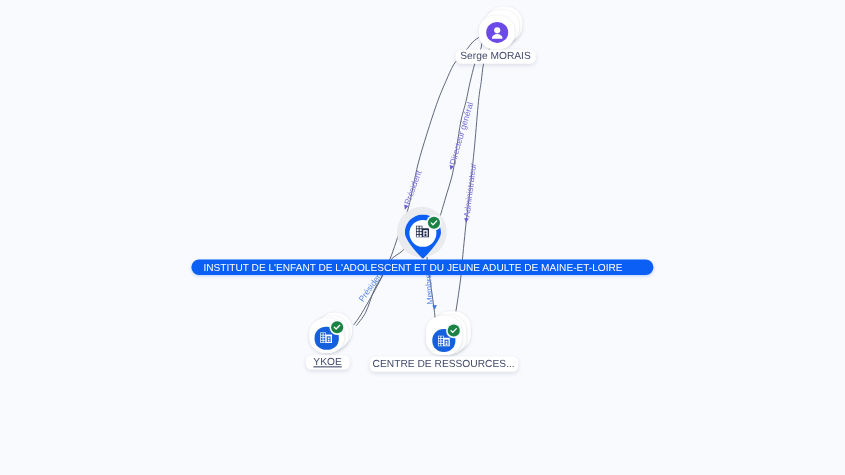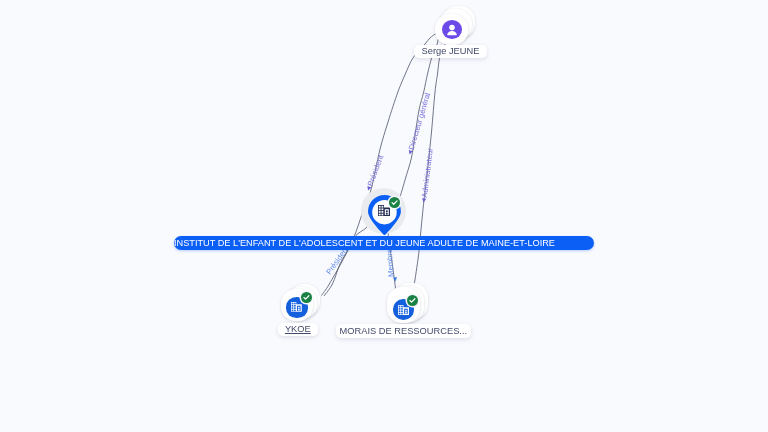--- a/index.html
+++ b/index.html
@@ -11,21 +11,21 @@
 .elbl{font-size:7.7px;font-family:"Liberation Sans",sans-serif;font-weight:400;}
 .elbl.v{fill:#7a6fd8;}
 .elbl.b{fill:#5d8ae8;}
 .arrow.v{fill:#6a5fd0;}
 .arrow.b{fill:#3f7ae0;}
 .node{position:absolute;}
 .card{position:absolute;background:#fff;border-radius:14.5px;box-shadow:0 1.2px 3.2px rgba(45,55,85,.14),0 0 0 .5px rgba(45,55,85,.035);}
 .badge{position:absolute;border-radius:50%;background:#1b8245;box-shadow:0 0 0 1.5px #f4f7fb;}
 .badge svg{position:absolute;left:0;top:0;}
 .pill{position:absolute;background:#fff;border-radius:5px;box-shadow:0 1.5px 4px rgba(45,55,85,.14);color:#434a6b;font-size:9.3px;display:flex;align-items:center;justify-content:center;white-space:nowrap;}
-.mainbar{position:absolute;background:#0b5ff5;border-radius:7px;color:#fff;font-size:9.2px;display:flex;align-items:center;justify-content:flex-start;padding-left:0;box-sizing:border-box;white-space:nowrap;box-shadow:0 1px 3px rgba(11,95,245,.28);}
+.mainbar{position:absolute;background:#0b5ff5;border-radius:7px;color:#fff;font-size:9.2px;display:flex;align-items:center;justify-content:flex-start;padding-left:11px;box-sizing:border-box;white-space:nowrap;box-shadow:0 1px 3px rgba(11,95,245,.28);}
 </style>
 </head>
 <body>
 
 <div id="stage">
   <svg class="layer" viewBox="0 0 768 432">
     <g>
       <path class="edge-path" d="M 436.0 33.5 C 435.0 34.2 431.8 36.2 430.0 38.0 C 428.2 39.8 426.8 41.8 425.0 44.0 C 423.2 46.2 421.1 48.5 419.0 51.0 C 416.9 53.5 414.6 55.2 412.3 59.0 C 410.0 62.8 407.7 68.5 405.3 74.0 C 402.9 79.5 400.8 84.0 397.9 92.0 C 395.0 100.0 391.0 112.3 388.0 122.0 C 385.0 131.7 382.6 139.0 379.8 150.0 C 377.1 161.0 373.9 178.8 371.5 188.0 C 369.1 197.2 367.9 197.1 365.1 205.0 C 362.3 212.9 358.0 226.9 354.6 235.4 C 351.2 243.9 349.2 247.9 345.0 256.0 C 340.8 264.1 333.2 277.4 329.3 284.0 C 325.4 290.6 322.8 293.6 321.5 295.5"></path>
       <path class="edge-path" d="M 440.0 36.0 C 439.7 36.7 438.5 38.7 438.0 40.0 C 437.5 41.3 437.9 42.2 437.2 44.0 C 436.5 45.8 435.0 48.5 434.0 51.0 C 433.0 53.5 432.4 55.2 431.3 59.0 C 430.2 62.8 428.8 68.5 427.5 74.0 C 426.2 79.5 425.1 86.0 423.7 92.0 C 422.3 98.0 420.4 102.8 419.0 110.0 C 417.6 117.2 416.3 127.0 415.0 135.0 C 413.7 143.0 413.1 150.5 411.4 158.0 C 409.7 165.5 406.9 173.3 405.0 180.0 C 403.1 186.7 400.6 195.0 399.7 198.0"></path>
       <path class="edge-path" d="M 446.0 37.0 C 445.9 38.2 445.8 41.7 445.1 44.0 C 444.4 46.3 442.9 48.5 442.0 51.0 C 441.1 53.5 440.1 55.2 439.4 59.0 C 438.6 62.8 438.2 68.5 437.5 74.0 C 436.8 79.5 436.0 82.3 435.0 92.0 C 434.0 101.7 432.8 118.2 431.5 132.0 C 430.2 145.8 428.2 163.7 427.0 175.0 C 425.8 186.3 425.2 189.2 424.0 200.0 C 422.8 210.8 420.9 230.5 420.0 240.0 C 419.1 249.5 419.3 249.5 418.3 257.0 C 417.3 264.5 415.2 278.8 414.1 285.0 C 413.0 291.2 411.9 292.5 411.5 294.0"></path>
@@ -61,21 +61,21 @@
     <div class="card" style="left:4.4px;top:2.5px;width:33px;height:31.6px;"></div>
     <div class="card" style="left:0px;top:7.3px;width:33px;height:31.6px;">
       <div style="position:absolute;left:6.9px;top:6.1px;width:20px;height:19.4px;border-radius:50%;background:#6c4ae8;">
         <svg viewBox="0 0 24 24" width="20" height="19.4" style="position:absolute;left:0;top:0;">
           <circle cx="12" cy="9.4" r="3.45" fill="#fff"></circle>
           <path d="M12 13.6c-3.2 0-5.5 2-6 4.3-.1.5.3 1 .85 1h10.3c.55 0 .95-.5.85-1-.5-2.3-2.8-4.3-6-4.3z" fill="#fff"></path>
         </svg>
       </div>
     </div>
     <div class="pill" style="left:-21.2px;top:38.3px;width:73px;height:12.6px;">
-        <span>Serge JEUNE</span>
+        <span>Serge MORAIS</span>
       </div>
   </div>
 
   <div class="node" style="left:360.7px;top:188px;">
     <div style="position:absolute;left:0;top:0;width:45.7px;height:45.7px;border-radius:50%;background:#e9ebee;"></div>
     <svg width="32.9" height="40.4" viewBox="0 0 32.9 40.4" style="position:absolute;left:7.55px;top:7px;">
       <path d="M16.45 40.4 C16.45 40.4 32.9 24.6 32.9 16.45 A16.45 16.45 0 1 0 0 16.45 C0 24.6 16.45 40.4 16.45 40.4 Z" fill="#0b5ff5"></path>
       <circle cx="16.45" cy="17.15" r="12.25" fill="#fdfdfe"></circle>
     </svg>
     <svg width="12.2" height="11" viewBox="0 0 61 55" style="position:absolute;left:17.1px;top:16.6px;">
@@ -165,16 +165,16 @@
           </g>
         </svg>
       </div>
     </div>
     <div class="badge" style="left:23.7px;top:8.2px;width:10.8px;height:10.8px;">
       <svg viewBox="0 0 24 24" width="10.8" height="10.8">
           <path d="M6.6 12.3l3.6 3.6 7.3-7.6" fill="none" stroke="#fff" stroke-width="2.6" stroke-linecap="round" stroke-linejoin="round"></path>
         </svg>
     </div>
     <div class="pill" style="left:-47.5px;top:37.1px;width:134.6px;height:14.1px;">
-        <span>MORAIS DE RESSOURCES...</span>
+        <span>CENTRE DE RESSOURCES...</span>
       </div>
   </div>
 </div>
 
 </body></html>

